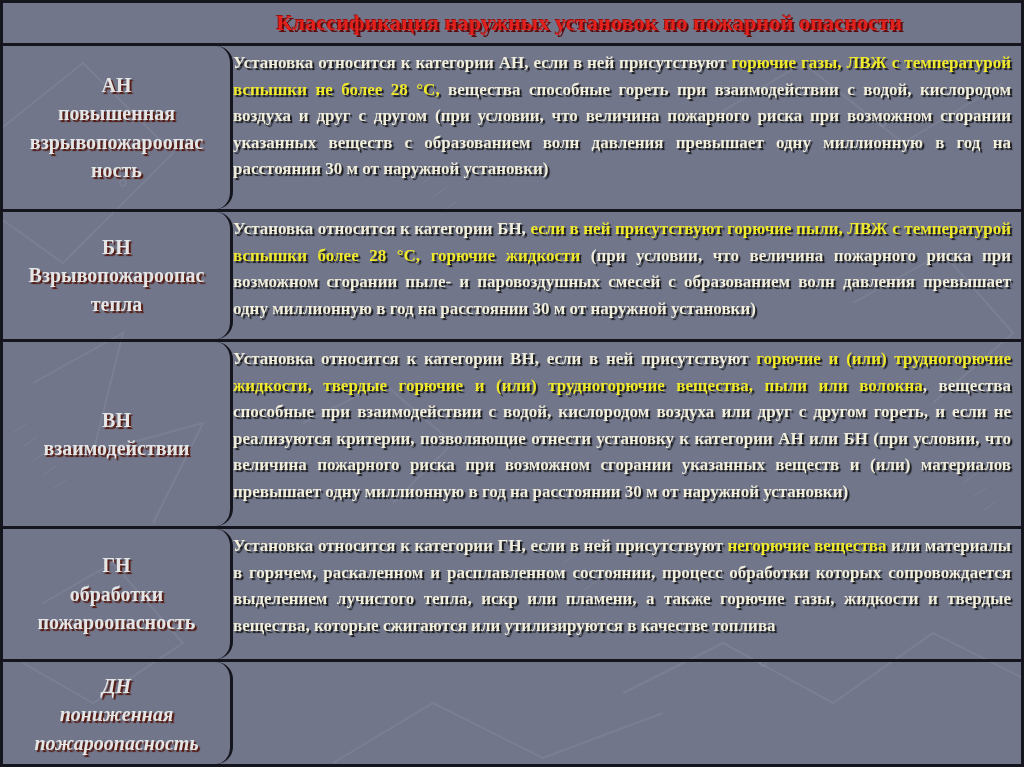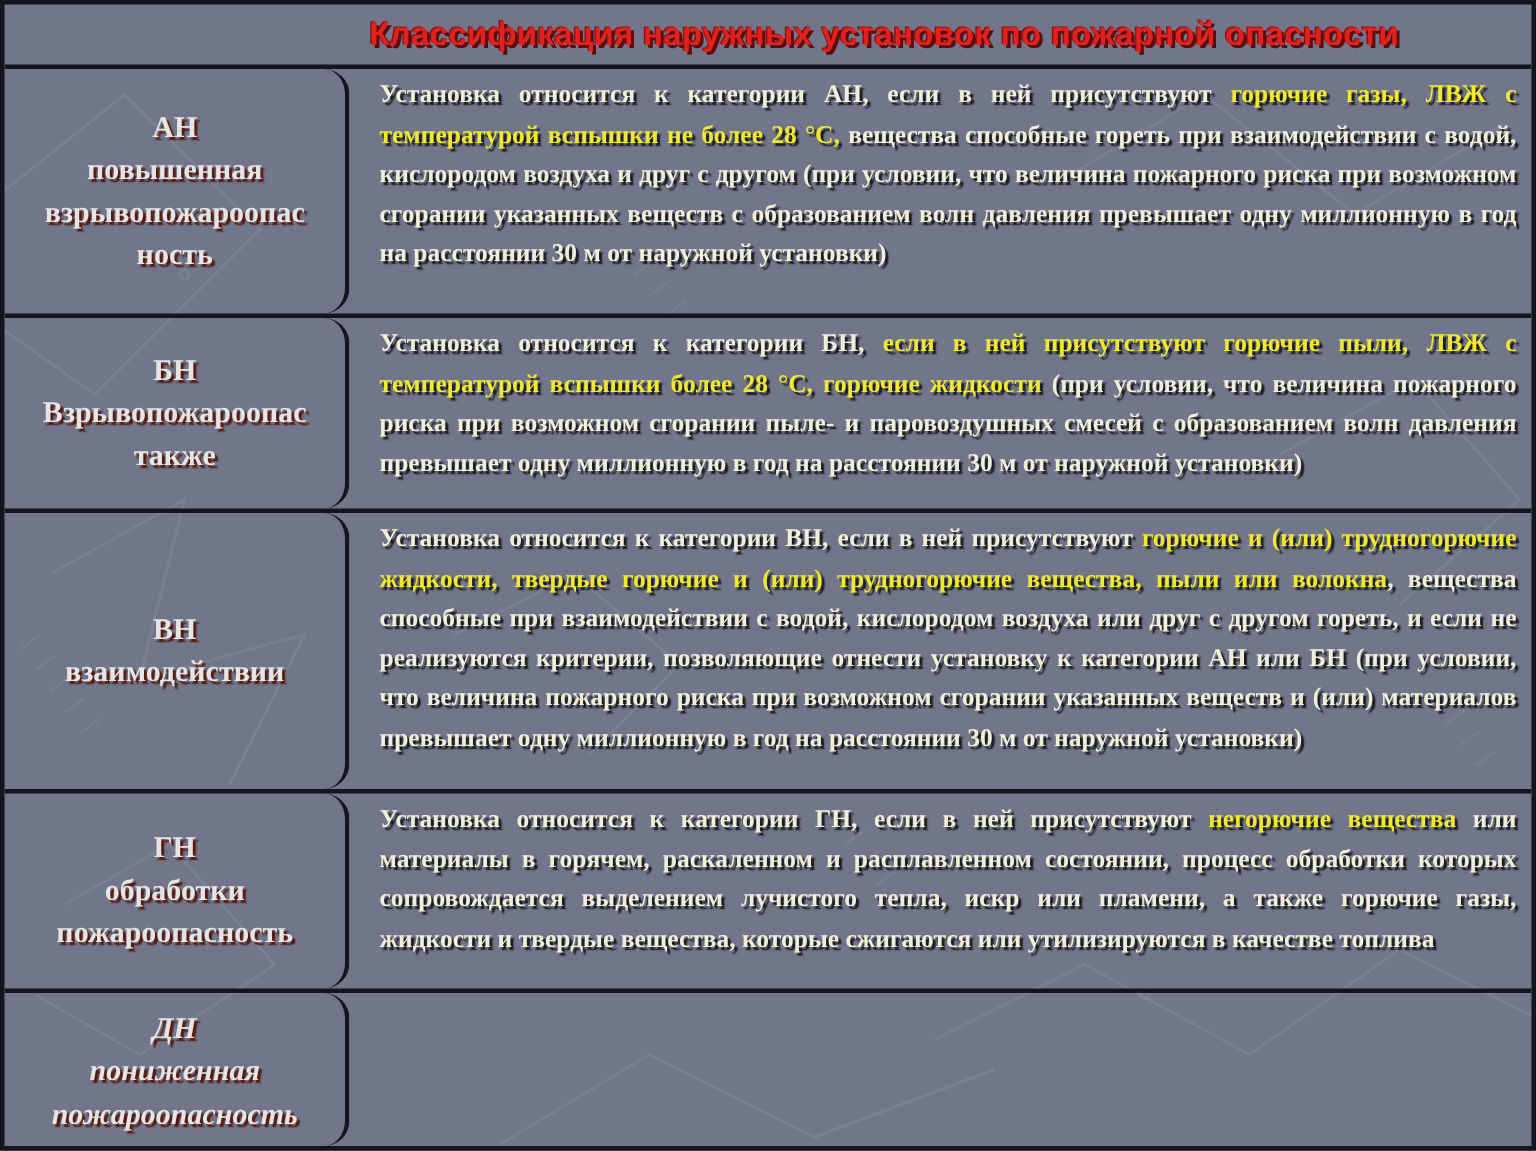--- a/index.html
+++ b/index.html
@@ -26,21 +26,21 @@
   .title-band {
     position: relative;
     height: 40px;
     box-sizing: border-box;
     display: flex;
     align-items: center;
     justify-content: center;
     padding-left: 155px;
   }
   .title-band .title-text {
-    font-family: Liberation Sans, sans-serif;
+    font-family: Liberation Serif, serif;
     font-weight: bold;
     font-size: 22px;
     letter-spacing: 0.2px;
     color: #e2201c;
     text-shadow: 2px 2px 0 #5f0a0c, -1px -1px 0 #8c1513;
     white-space: nowrap;
   }
   .fire-table {
     position: relative;
   }
@@ -69,21 +69,21 @@
     color: #e5e5e5;
     font-weight: bold;
     font-size: 20px;
     line-height: 1.42;
     text-shadow: 2px 2px 1px #55190f;
     padding: 2px 6px;
     border-radius: 17px;
   }
   .row:nth-child(5) .cell.left { align-items: flex-start; padding-top: 10px; }
   .cell.right {
-    padding: 4px 10px 0 20px;
+    padding: 4px 10px 0 0;
     color: #f1eedb;
     font-weight: bold;
     font-size: 17px;
     line-height: 26.5px;
     text-align: justify;
     text-shadow: 2px 2px 1px rgba(10,10,10,0.85);
   }
   .seg { color: #f1eedb; }
   .seg.hl { color: #f0e92c; }
 </style>
@@ -123,21 +123,21 @@
       <div class="row">
         <div class="cell left">АН
 повышенная
 взрывопожароопас
 ность</div>
         <div class="cell right"><span class="seg">Установка относится к категории АН, если в ней присутствуют </span><span class="seg hl">горючие газы, ЛВЖ с температурой вспышки не более 28 °С,</span><span class="seg"> вещества способные гореть при взаимодействии с водой, кислородом воздуха и друг с другом (при условии, что величина пожарного риска при возможном сгорании указанных веществ с образованием волн давления превышает одну миллионную в год на расстоянии 30 м от наружной установки)</span></div>
       </div>
       <div class="row">
         <div class="cell left">БН
 Взрывопожароопас
-также</div>
+тепла</div>
         <div class="cell right"><span class="seg">Установка относится к категории БН, </span><span class="seg hl">если в ней присутствуют горючие пыли, ЛВЖ с температурой вспышки более 28 °С, горючие жидкости</span><span class="seg"> (при условии, что величина пожарного риска при возможном сгорании пыле- и паровоздушных смесей с образованием волн давления превышает одну миллионную в год на расстоянии 30 м от наружной установки)</span></div>
       </div>
       <div class="row">
         <div class="cell left">ВН
 взаимодействии</div>
         <div class="cell right"><span class="seg">Установка относится к категории ВН, если в ней присутствуют </span><span class="seg hl">горючие и (или) трудногорючие жидкости, твердые горючие и (или) трудногорючие вещества, пыли или волокна</span><span class="seg">, вещества способные при взаимодействии с водой, кислородом воздуха или друг с другом гореть, и если не реализуются критерии, позволяющие отнести установку к категории АН или БН (при условии, что величина пожарного риска при возможном сгорании указанных веществ и (или) материалов превышает одну миллионную в год на расстоянии 30 м от наружной установки)</span></div>
       </div>
       <div class="row">
         <div class="cell left">ГН
 обработки

